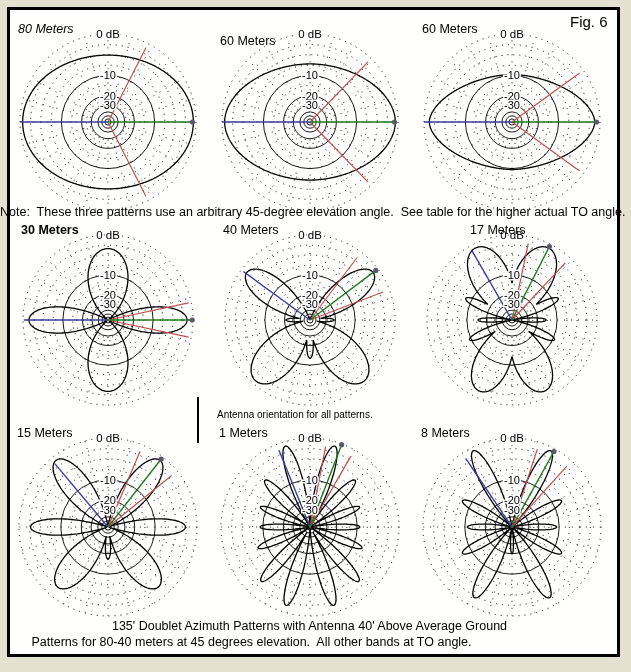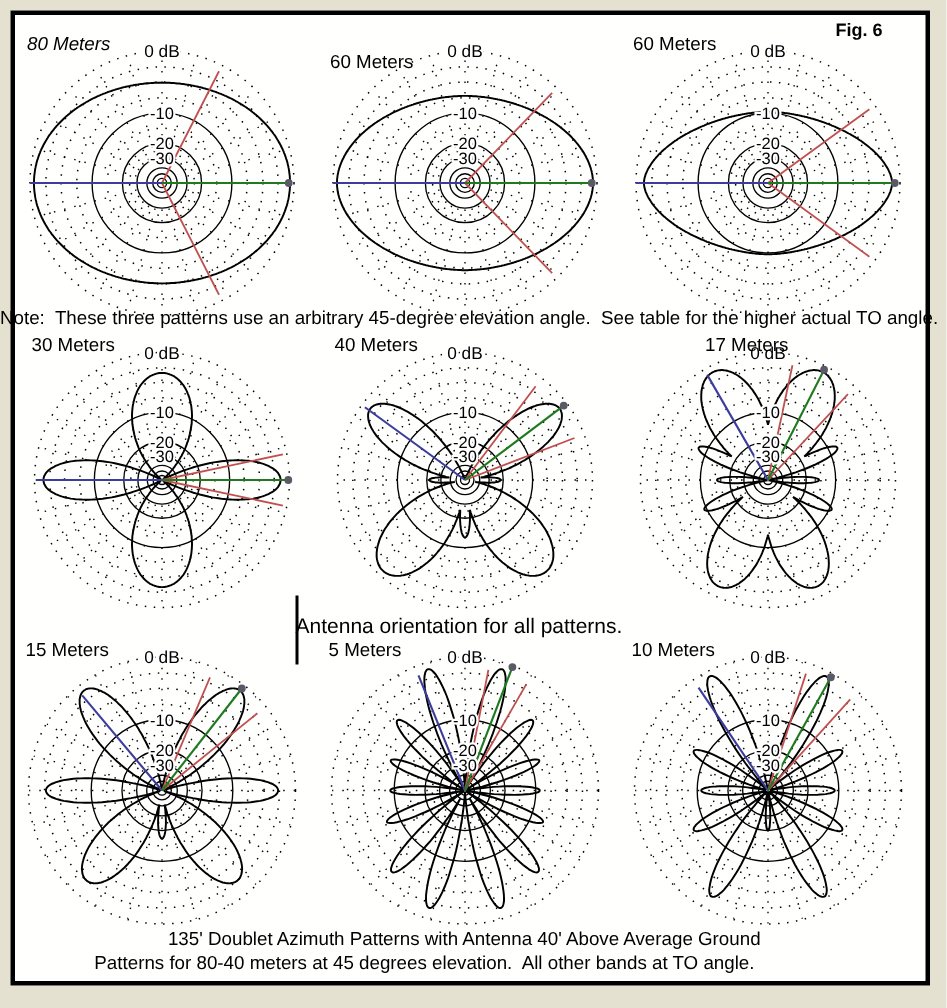--- a/index.html
+++ b/index.html
@@ -1,27 +1,27 @@
 <!DOCTYPE html>
 <html><head>
 <meta charset="utf-8">
 <style>
   html,body{margin:0;padding:0;}
   #screen{position:relative;width:631px;height:672px;background:#e5e1d1;overflow:hidden;
           font-family:"Liberation Sans",sans-serif;color:#000;}
   #frame{position:absolute;left:7px;top:7px;width:607px;height:644px;
          border:3px solid #000;background:#fffffe;}
-  #fig-label{position:absolute;left:557px;top:13px;font-size:12px;font-weight:bold;}
+  #fig-label{position:absolute;left:570px;top:13px;font-size:15px;}
   #note{position:absolute;left:0;top:205px;width:566px;text-align:center;
         font-size:12.5px;white-space:pre;}
   #orient-line{position:absolute;left:197px;top:397px;width:2px;height:46px;background:#000;}
-  #orient-caption{position:absolute;left:197px;top:409px;font-size:14px;}
+  #orient-caption{position:absolute;left:217px;top:409px;font-size:10px;}
   #caption1{position:absolute;left:0;top:619px;width:619px;text-align:center;
             font-size:12.5px;white-space:pre;}
-  #caption2{position:absolute;left:0;top:635px;width:503px;text-align:right;
+  #caption2{position:absolute;left:0;top:635px;width:503px;text-align:center;
             font-size:12.5px;white-space:pre;}
   .plot{position:absolute;width:220px;height:220px;}
   .plot svg{position:absolute;left:0;top:0;}
   .band-label{position:absolute;font-size:12.5px;white-space:nowrap;}
   text.ringlab{font-family:"Liberation Sans",sans-serif;font-size:11px;fill:#000;
                stroke:#ffffff;stroke-width:3px;paint-order:stroke;text-anchor:middle;}
   text.zerolab{font-family:"Liberation Sans",sans-serif;font-size:11.5px;fill:#000;
                stroke:#ffffff;stroke-width:3px;paint-order:stroke;text-anchor:middle;}
 </style>
 </head>
@@ -243,21 +243,21 @@
             <line x1="110" y1="110" x2="25.8" y2="110.0" stroke="#3c3c9c" stroke-width="1.4"></line>
             <line x1="110" y1="110" x2="194.2" y2="110.0" stroke="#1f7a1f" stroke-width="1.4"></line>
             <circle cx="194.2" cy="110.0" r="2.6" fill="#5a5a66" stroke="none"></circle>
           </g>
           <text x="110" y="68.9" class="ringlab">-10</text>
           <text x="110" y="88.5" class="ringlab">-20</text>
           <text x="110" y="97.8" class="ringlab">-30</text>
           <text x="110" y="29.0" class="zerolab">0 dB</text>
         </svg>
       </div>
-      <div class="band-label" style="left: 21px; top: 223px;">30 Meters</div>
+      <div class="band-label" style="left: 21px; top: 223px; font-weight: bold;">30 Meters</div>
       <div class="plot" style="left: 200px; top: 210px;">
         <svg width="220" height="220" viewBox="0 0 220 220">
           <g stroke="#000000" fill="none">
             <circle cx="110" cy="110" r="85.0" stroke-width="1" stroke-dasharray="1 5"></circle>
             <circle cx="110" cy="110" r="74.8" stroke-width="1" stroke-dasharray="1 5"></circle>
             <circle cx="110" cy="110" r="65.0" stroke-width="1" stroke-dasharray="1 5"></circle>
             <circle cx="110" cy="110" r="54.8" stroke-width="1" stroke-dasharray="1 5"></circle>
             <circle cx="110" cy="110" r="35.3" stroke-width="1" stroke-dasharray="1 5"></circle>
             <circle cx="110" cy="110" r="20.8" stroke-width="1" stroke-dasharray="1 5"></circle>
             <circle cx="110" cy="110" r="45.1" stroke-width="0.9"></circle>
@@ -463,21 +463,21 @@
             <line x1="110" y1="110" x2="79.0" y2="33.3" stroke="#3c3c9c" stroke-width="1.4"></line>
             <line x1="110" y1="110" x2="141.6" y2="27.7" stroke="#1f7a1f" stroke-width="1.4"></line>
             <circle cx="141.6" cy="27.7" r="2.6" fill="#5a5a66" stroke="none"></circle>
           </g>
           <text x="110" y="66.8" class="ringlab">-10</text>
           <text x="110" y="87.3" class="ringlab">-20</text>
           <text x="110" y="97.1" class="ringlab">-30</text>
           <text x="110" y="25.0" class="zerolab">0 dB</text>
         </svg>
       </div>
-      <div class="band-label" style="left: 219px; top: 426px;">5 Meters</div>
+      <div class="band-label" style="left: 219px; top: 426px;">1 Meters</div>
       <div class="plot" style="left: 402px; top: 417px;">
         <svg width="220" height="220" viewBox="0 0 220 220">
           <g stroke="#000000" fill="none">
             <circle cx="110" cy="110" r="89.0" stroke-width="1" stroke-dasharray="1 5"></circle>
             <circle cx="110" cy="110" r="78.3" stroke-width="1" stroke-dasharray="1 5"></circle>
             <circle cx="110" cy="110" r="68.1" stroke-width="1" stroke-dasharray="1 5"></circle>
             <circle cx="110" cy="110" r="57.4" stroke-width="1" stroke-dasharray="1 5"></circle>
             <circle cx="110" cy="110" r="36.9" stroke-width="1" stroke-dasharray="1 5"></circle>
             <circle cx="110" cy="110" r="21.8" stroke-width="1" stroke-dasharray="1 5"></circle>
             <circle cx="110" cy="110" r="47.2" stroke-width="0.9"></circle>
@@ -518,20 +518,20 @@
             <line x1="110" y1="110" x2="63.7" y2="41.4" stroke="#3c3c9c" stroke-width="1.4"></line>
             <line x1="110" y1="110" x2="151.9" y2="34.5" stroke="#1f7a1f" stroke-width="1.4"></line>
             <circle cx="151.9" cy="34.5" r="2.6" fill="#5a5a66" stroke="none"></circle>
           </g>
           <text x="110" y="66.8" class="ringlab">-10</text>
           <text x="110" y="87.3" class="ringlab">-20</text>
           <text x="110" y="97.1" class="ringlab">-30</text>
           <text x="110" y="25.0" class="zerolab">0 dB</text>
         </svg>
       </div>
-      <div class="band-label" style="left: 421px; top: 426px;">10 Meters</div>
+      <div class="band-label" style="left: 421px; top: 426px;">8 Meters</div>
     </div>
   <div id="note">Note:  These three patterns use an arbitrary 45-degree elevation angle.  See table for the higher actual TO angle.</div>
   <div id="orient-line"></div>
   <div id="orient-caption">Antenna orientation for all patterns.</div>
   <div id="caption1">135' Doublet Azimuth Patterns with Antenna 40' Above Average Ground</div>
   <div id="caption2">Patterns for 80-40 meters at 45 degrees elevation.  All other bands at TO angle.</div>
 </div>
 
 </body></html>

